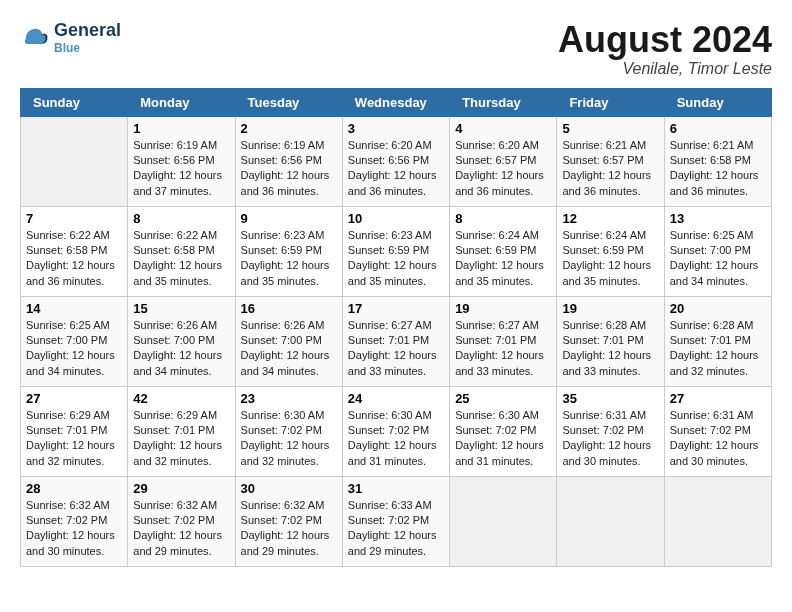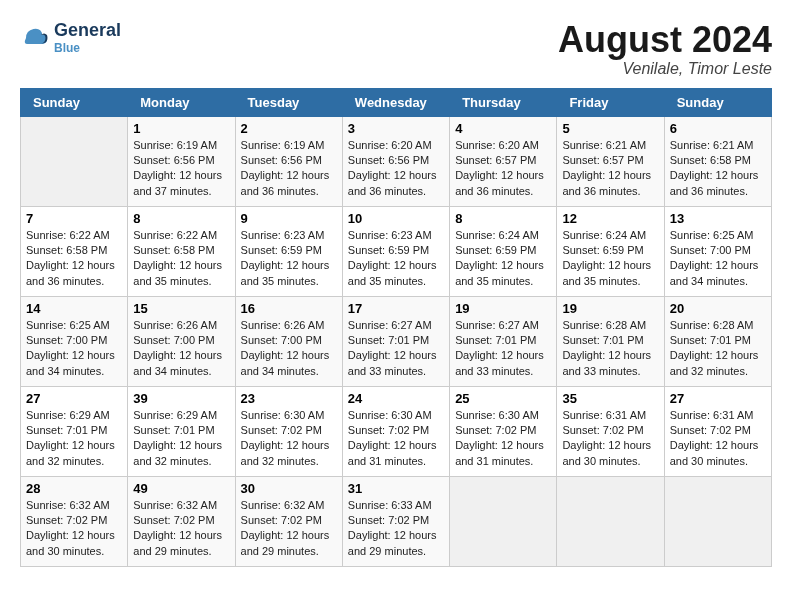--- a/index.html
+++ b/index.html
@@ -264,21 +264,21 @@
       </tr>
       <tr>
         <td>
           <span class="day-number">27</span>
           <div class="day-info" style="white-space: pre-line;">Sunrise: 6:29 AM
 Sunset: 7:01 PM
 Daylight: 12 hours
 and 32 minutes.</div>
         </td>
         <td>
-          <span class="day-number">39</span>
+          <span class="day-number">42</span>
           <div class="day-info" style="white-space: pre-line;">Sunrise: 6:29 AM
 Sunset: 7:01 PM
 Daylight: 12 hours
 and 32 minutes.</div>
         </td>
         <td>
           <span class="day-number">23</span>
           <div class="day-info" style="white-space: pre-line;">Sunrise: 6:30 AM
 Sunset: 7:02 PM
 Daylight: 12 hours
@@ -315,21 +315,21 @@
       </tr>
       <tr>
         <td>
           <span class="day-number">28</span>
           <div class="day-info" style="white-space: pre-line;">Sunrise: 6:32 AM
 Sunset: 7:02 PM
 Daylight: 12 hours
 and 30 minutes.</div>
         </td>
         <td>
-          <span class="day-number">49</span>
+          <span class="day-number">29</span>
           <div class="day-info" style="white-space: pre-line;">Sunrise: 6:32 AM
 Sunset: 7:02 PM
 Daylight: 12 hours
 and 29 minutes.</div>
         </td>
         <td>
           <span class="day-number">30</span>
           <div class="day-info" style="white-space: pre-line;">Sunrise: 6:32 AM
 Sunset: 7:02 PM
 Daylight: 12 hours

